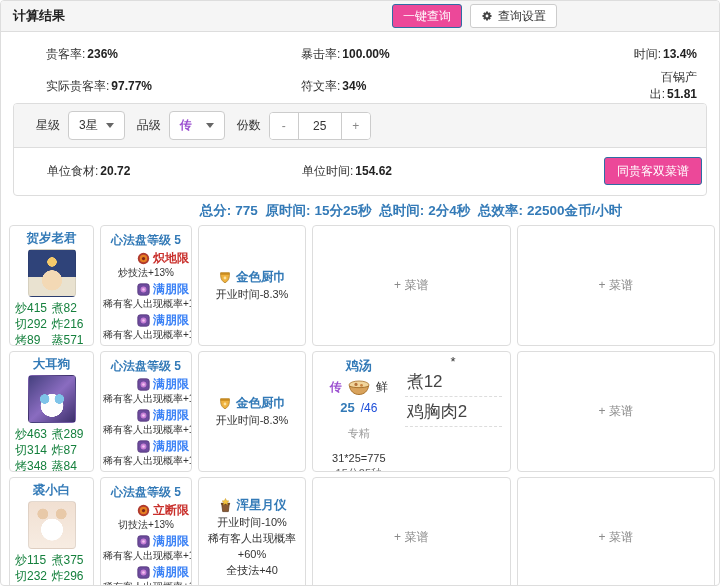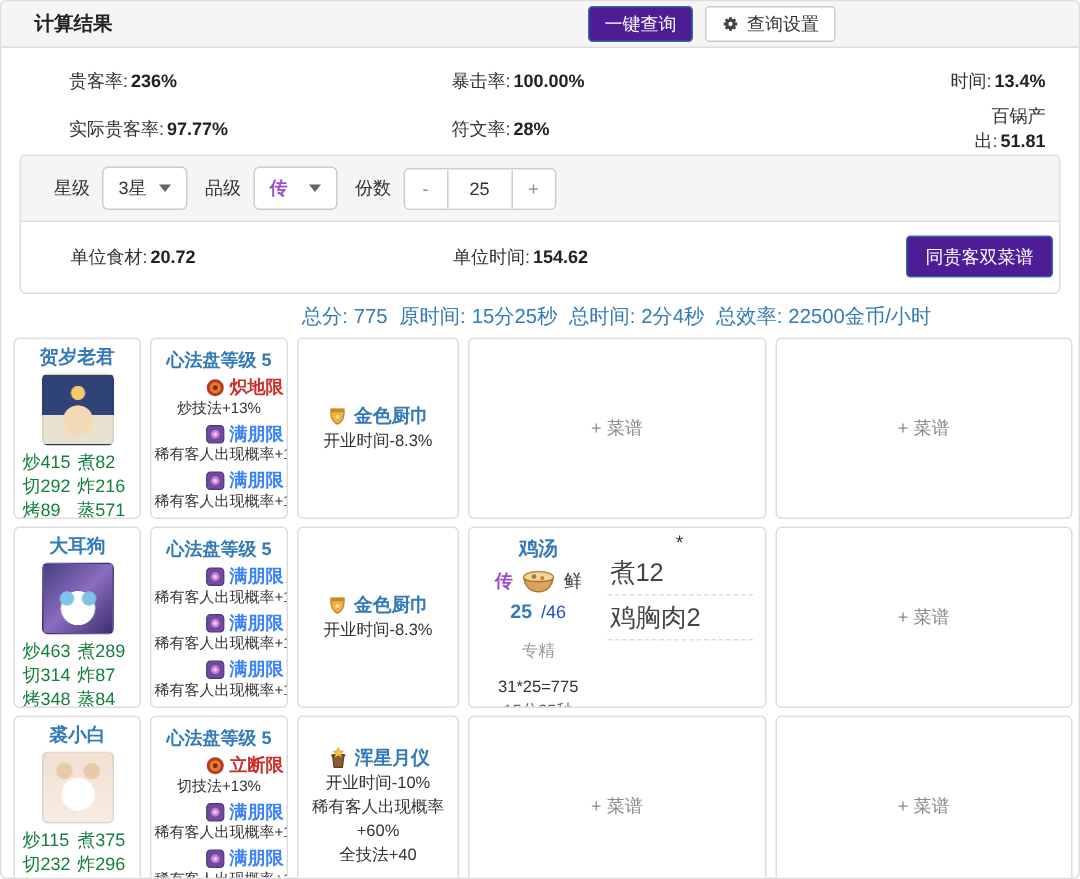--- a/index.html
+++ b/index.html
@@ -9,24 +9,24 @@
     font-family:"Liberation Sans","DejaVu Sans",sans-serif;
     font-size:12px; color:#333; background:#fff;
   }
   .page { width:720px; height:586px; border:1px solid #ddd; border-radius:4px; overflow:hidden; background:#fff; }
 
   
   .panel-heading{
     height:31px; background:#f5f5f5; border-bottom:1px solid #ddd;
     display:flex; align-items:center; padding:0 12px;
   }
-  .panel-title{ font-weight:bold; font-size:13px; color:#222;margin-left:10px; }
+  .panel-title{ font-weight:bold; font-size:13px; color:#222; }
   .head-btns{ display:flex; gap:8px; margin-left:auto; margin-right:150px; }
   .btn{ font-size:12px; line-height:1; padding:5px 10px; border-radius:3px; cursor:pointer; display:inline-flex; align-items:center; gap:5px; }
-  .btn-primary{ background:#4c1d95; border:1px solid #2e6da4; color:#fff; }
+  .btn-primary{ background:#ec4899; border:1px solid #2e6da4; color:#fff; }
   .btn-default{ background:#fff; border:1px solid #ccc; color:#333; }
 
   
   .stats{ padding:7px 0 2px; }
   .stat-row{ display:grid; grid-template-columns:255px 315px 1fr; padding:0 22px 0 45px; height:30px; align-items:center; }
   .stat-row .cell3{ text-align:right; }
   .stat b{ color:#222; margin-left:2px; }
 
   
   .sub-panel{ margin:2px 12px 0; border:1px solid #ddd; border-radius:4px; overflow:hidden; }
@@ -37,21 +37,21 @@
   .caret{ width:0; height:0; border-left:4px solid transparent; border-right:4px solid transparent; border-top:5px solid #666; display:inline-block; margin-left:8px; }
   .grade-val{ color:#9b4fd0; font-weight:bold; }
   .stepper{ display:inline-flex; height:28px; border:1px solid #ccc; border-radius:4px; overflow:hidden; background:#fff; }
   .stepper .seg{ width:28px; display:flex; align-items:center; justify-content:center; color:#888; cursor:pointer; background:#fff; }
   .stepper input{ width:44px; border:none; border-left:1px solid #ccc; border-right:1px solid #ccc; text-align:center; font-size:12px; color:#333; outline:none; }
   .unit-row{ display:grid; grid-template-columns:255px 1fr auto; align-items:center; padding:9px 4px 10px 33px; }
   .unit-row b{ color:#222; margin-left:2px; }
   .btn-wide{ padding:7px 12px; }
 
   
-  .summary{ margin:6px 0 5px; text-align:center; padding-left:106px; color:#337ab7; font-weight:normal; font-size:13.5px; }
+  .summary{ margin:6px 0 5px; text-align:center; padding-left:106px; color:#337ab7; font-weight:bold; font-size:13.5px; }
   .summary span{ margin-right:4px; }
 
   
   .grid{ margin:0 4px 0 8px; display:grid; grid-template-columns:85px 92px 108px 1fr 1fr; grid-auto-rows:121px; gap:5px 6px; }
   .cellbox{ border:1px solid #ddd; border-radius:4px; background:#fff; overflow:hidden; padding:4px 2px; }
 
   
   .chef-cell{ text-align:center; }
   .chef-name{ color:#337ab7; font-weight:bold; font-size:12.5px; line-height:16px; cursor:pointer; }
   .avatar{ width:48px; height:48px; border-radius:4px; margin:3px auto 3px; cursor:pointer; border:1px solid rgba(0,0,0,.08); }
@@ -161,21 +161,21 @@
   </div>
 
   <div class="stats">
     <div class="stat-row">
       <div class="stat"><span>贵客率:</span><b>236%</b></div>
       <div class="stat"><span>暴击率:</span><b>100.00%</b></div>
       <div class="stat cell3"><span>时间:</span><b>13.4%</b></div>
     </div>
     <div class="stat-row">
       <div class="stat"><span>实际贵客率:</span><b>97.77%</b></div>
-      <div class="stat"><span>符文率:</span><b>28%</b></div>
+      <div class="stat"><span>符文率:</span><b>34%</b></div>
       <div class="stat cell3"><span>百锅产出:</span><b>51.81</b></div>
     </div>
   </div>
 
   <div class="sub-panel">
     <div class="filter-strip">
       <span class="flabel">星级</span>
       <span class="dropdown">
         <span>3星</span>
         <span class="caret"></span>

